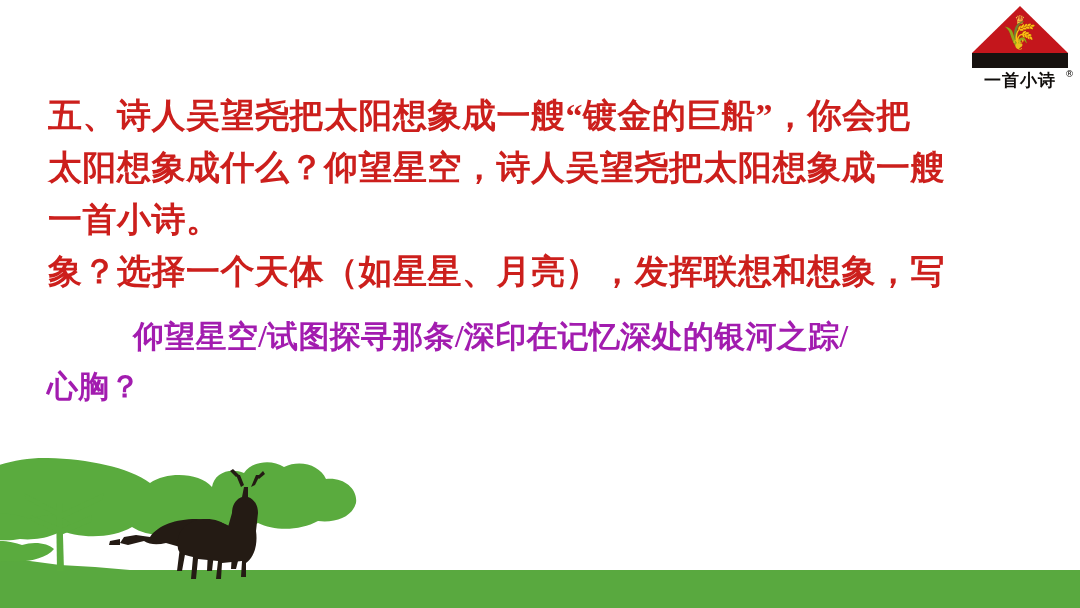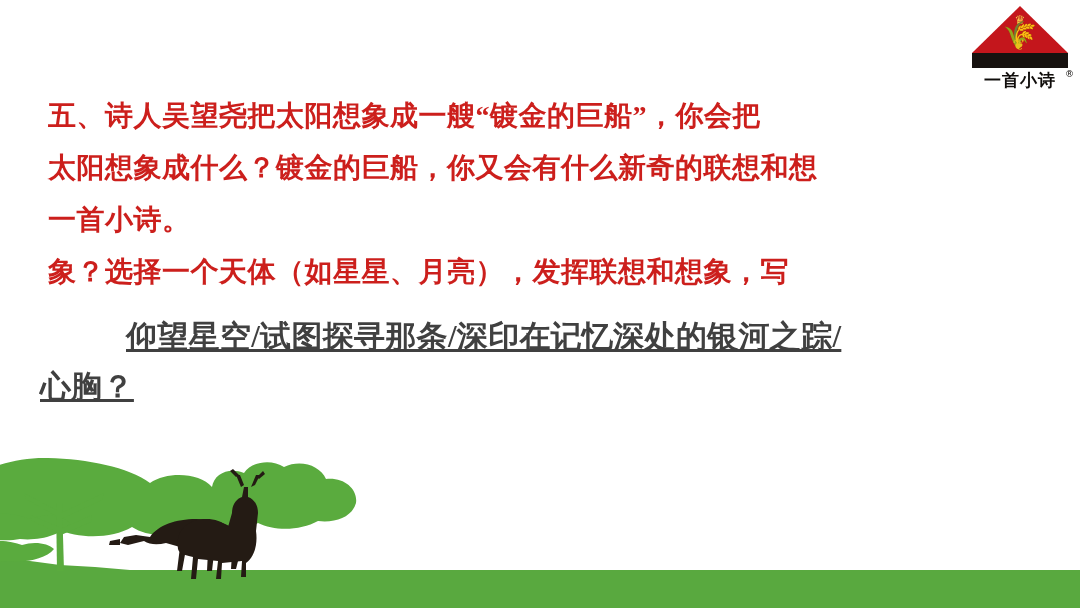--- a/index.html
+++ b/index.html
@@ -99,44 +99,43 @@
     font-family: "DejaVu Sans", "Liberation Sans", sans-serif;
   }
 
   
   .question {
     position: absolute;
     left: 48px;
     top: 90px;
     width: 960px;
     color: #cc1f1c;
-    font-size: 28px;
+    font-size: 34px;
     line-height: 52px;
     font-weight: 600;
     letter-spacing: 0.5px;
     text-align: justify;
     text-justify: inter-character;
   }
   .question .q-line {
     display: block;
     white-space: nowrap;
   }
 
   
   .poem {
     position: absolute;
-    left: 40px;
+    left: 47px;
     top: 312px;
     width: 965px;
-    color: #404040;
+    color: #a21caf;
     font-size: 31px;
     line-height: 50px;
     font-weight: 600;
     letter-spacing: 0.3px;
-    text-decoration: underline;
   }
   .poem .p-line {
     display: block;
     white-space: nowrap;
   }
   .poem .p-indent {
     padding-left: 86px;
   }
 
   
@@ -168,21 +167,21 @@
       <div class="logo-wreath">❦</div>
     </div>
     <div class="logo-text-row">
       <span class="logo-text">一首小诗</span>
       <span class="logo-reg">®</span>
     </div>
   </div>
 
   <div class="question">
     <span class="q-line">五、诗人吴望尧把太阳想象成一艘“镀金的巨船”，你会把</span>
-    <span class="q-line">太阳想象成什么？镀金的巨船，你又会有什么新奇的联想和想</span>
+    <span class="q-line">太阳想象成什么？仰望星空，诗人吴望尧把太阳想象成一艘</span>
     <span class="q-line">一首小诗。</span>
     <span class="q-line">象？选择一个天体（如星星、月亮），发挥联想和想象，写</span>
   </div>
 
   <div class="poem">
     <span class="p-line p-indent">仰望星空/试图探寻那条/深印在记忆深处的银河之踪/</span>
     <span class="p-line">心胸？</span>
   </div>
 
   <div class="scenery">

